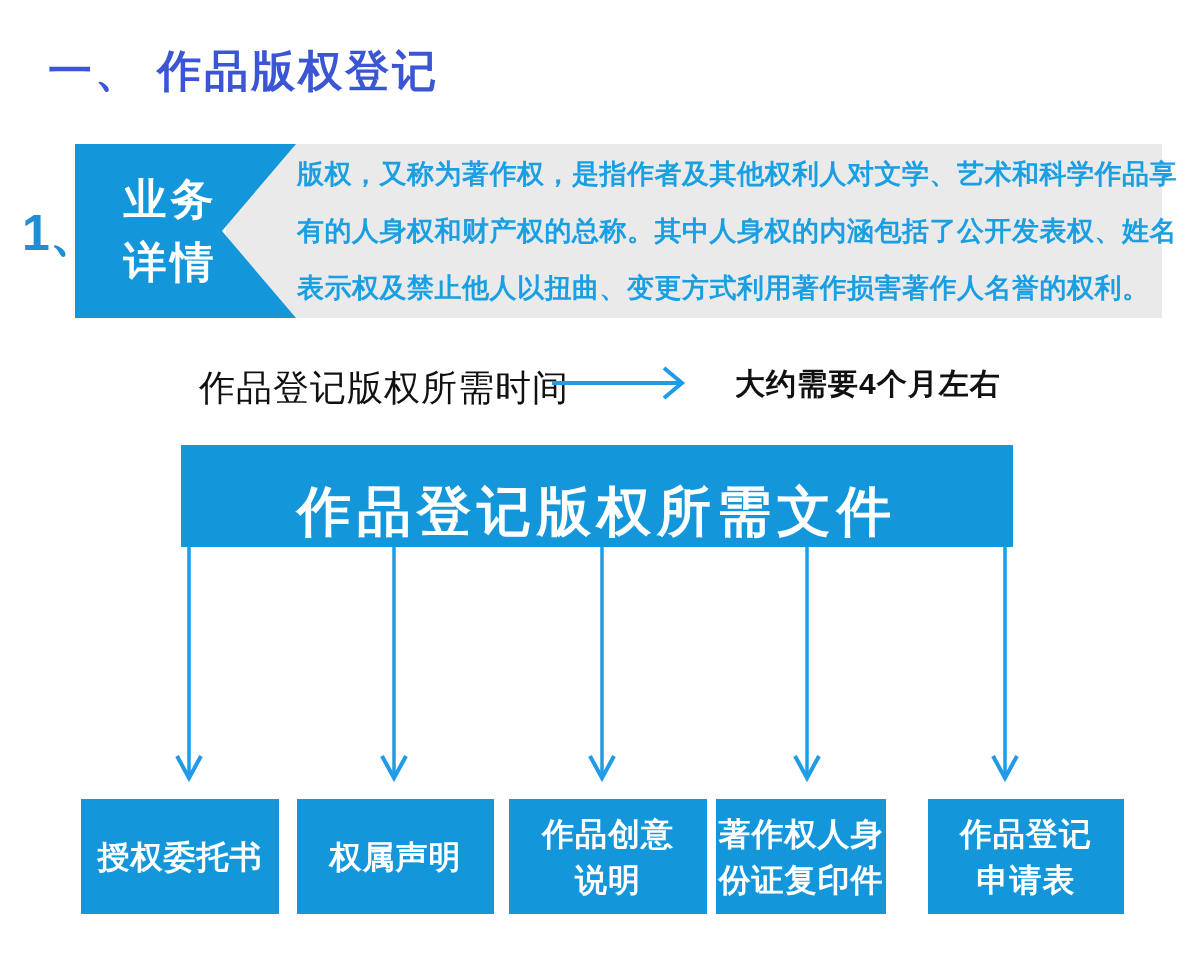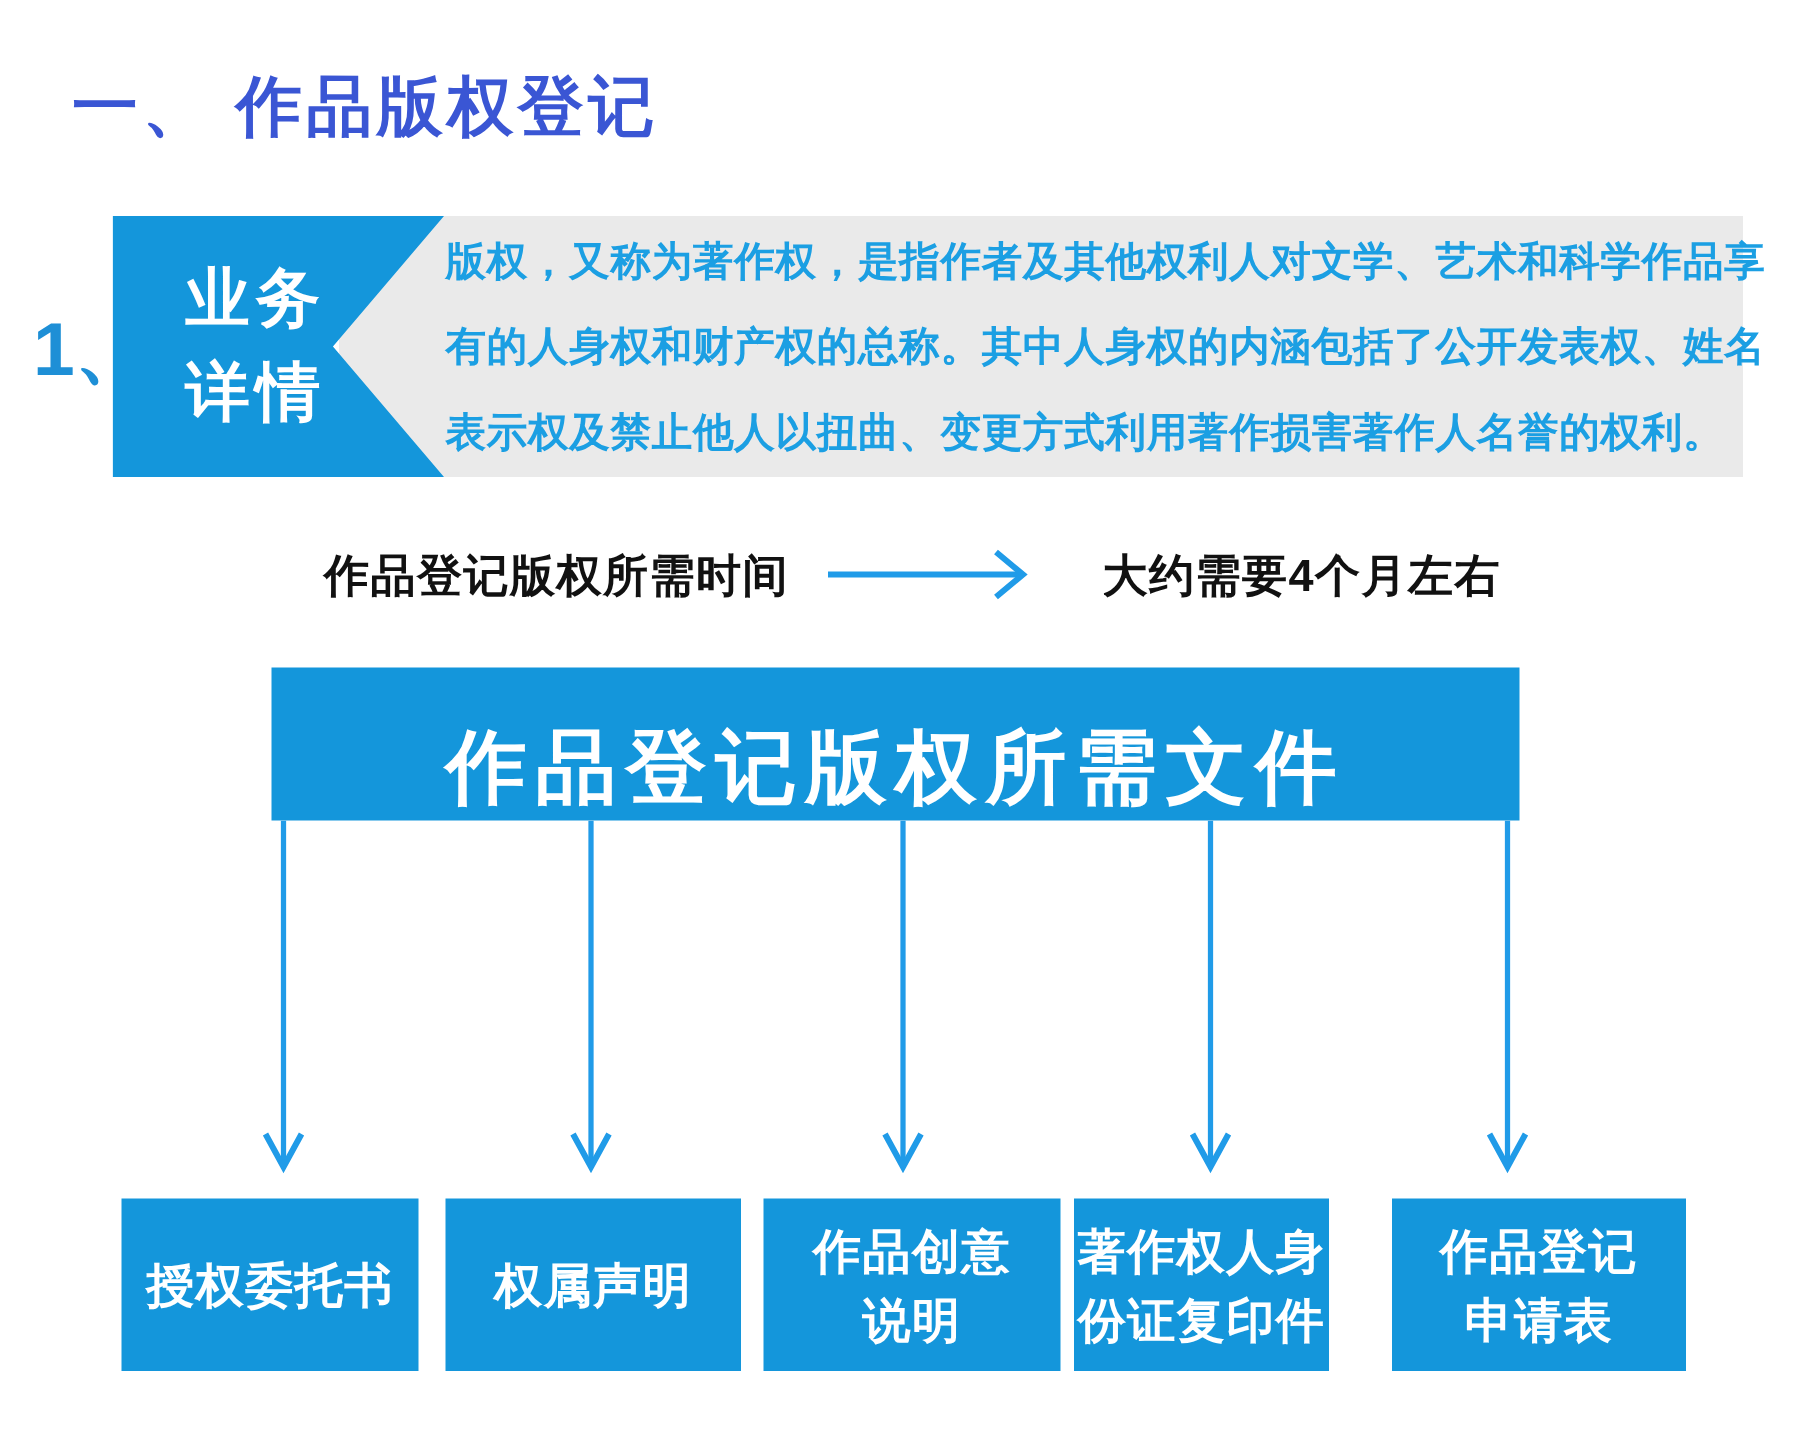--- a/index.html
+++ b/index.html
@@ -53,22 +53,22 @@
     display:flex;flex-direction:column;justify-content:center;align-items:center;padding-left:16px;
   }
   .badge-line{
     font-size:43px;font-weight:bold;color:var(--c-white);
     line-height:63px;letter-spacing:4px;white-space:nowrap;
   }
 
   
   .time-label{
     position:absolute;left:199px;top:364px;
-    font-size:30px;font-weight:bold;color:var(--c-dark);
-    letter-spacing:1px;white-space:nowrap;margin-left:17px;
+    font-size:36px;font-weight:normal;color:var(--c-dark);
+    letter-spacing:1px;white-space:nowrap;
   }
   .time-value{
     position:absolute;left:735px;top:364px;
     font-size:30px;font-weight:bold;color:var(--c-dark);
     letter-spacing:1px;white-space:nowrap;
   }
   .arrow-right{position:absolute;left:550px;top:366px;width:140px;height:34px;}
   .arrow-right polyline,.arrow-right line{stroke:var(--c-arrow);fill:none;}
 
   

